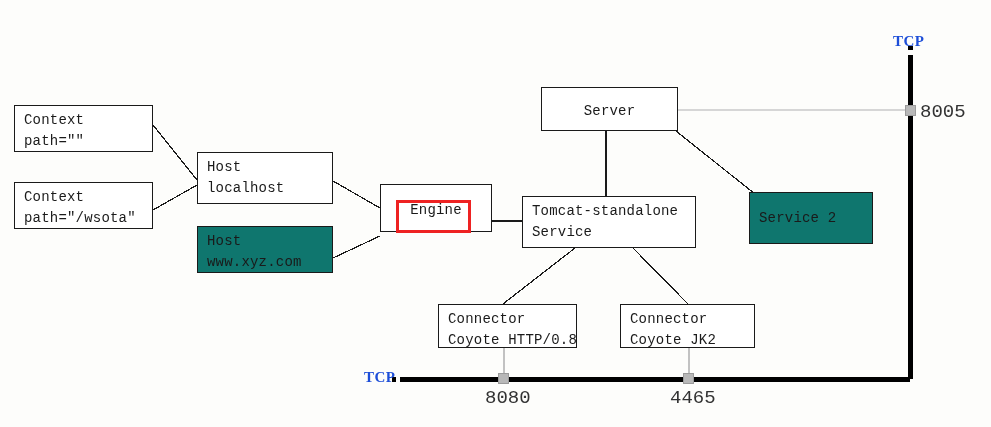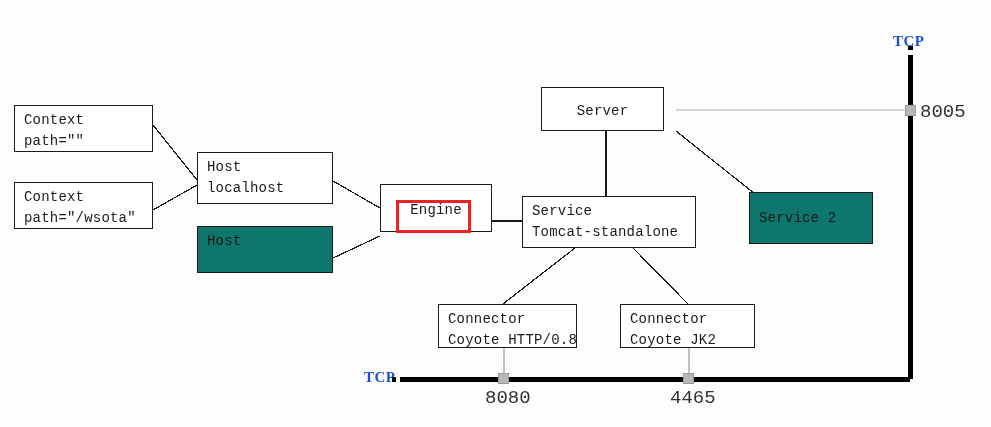--- a/index.html
+++ b/index.html
@@ -121,29 +121,30 @@
       <div class="node" style="left: 14px; top: 182px; width: 139px; height: 47px;">
         <span class="node-line">Context</span>
         <span class="node-line">path="/wsota"</span>
       </div>
       <div class="node" style="left: 197px; top: 152px; width: 136px; height: 52px;">
         <span class="node-line">Host</span>
         <span class="node-line">localhost</span>
       </div>
       <div class="node shaded" style="left: 197px; top: 226px; width: 136px; height: 47px;">
         <span class="node-line">Host</span>
+        <span class="node-line">www.xyz.com</span>
       </div>
       <div class="node centered" style="left: 380px; top: 184px; width: 112px; height: 48px;">
         <span class="node-line">Engine</span>
       </div>
       <div class="node" style="left: 522px; top: 196px; width: 174px; height: 52px;">
+        <span class="node-line">Tomcat-standalone</span>
         <span class="node-line">Service</span>
-        <span class="node-line">Tomcat-standalone</span>
       </div>
-      <div class="node centered" style="left: 541px; top: 87px; width: 123px; height: 44px;">
+      <div class="node centered" style="left: 541px; top: 87px; width: 137px; height: 44px;">
         <span class="node-line">Server</span>
       </div>
       <div class="node shaded midleft" style="left: 749px; top: 192px; width: 124px; height: 52px; padding-left: 9px;">
         <span class="node-line">Service 2</span>
       </div>
       <div class="node" style="left: 438px; top: 304px; width: 139px; height: 44px;">
         <span class="node-line">Connector</span>
         <span class="node-line">Coyote HTTP/0.8</span>
       </div>
       <div class="node" style="left: 620px; top: 304px; width: 135px; height: 44px;">

